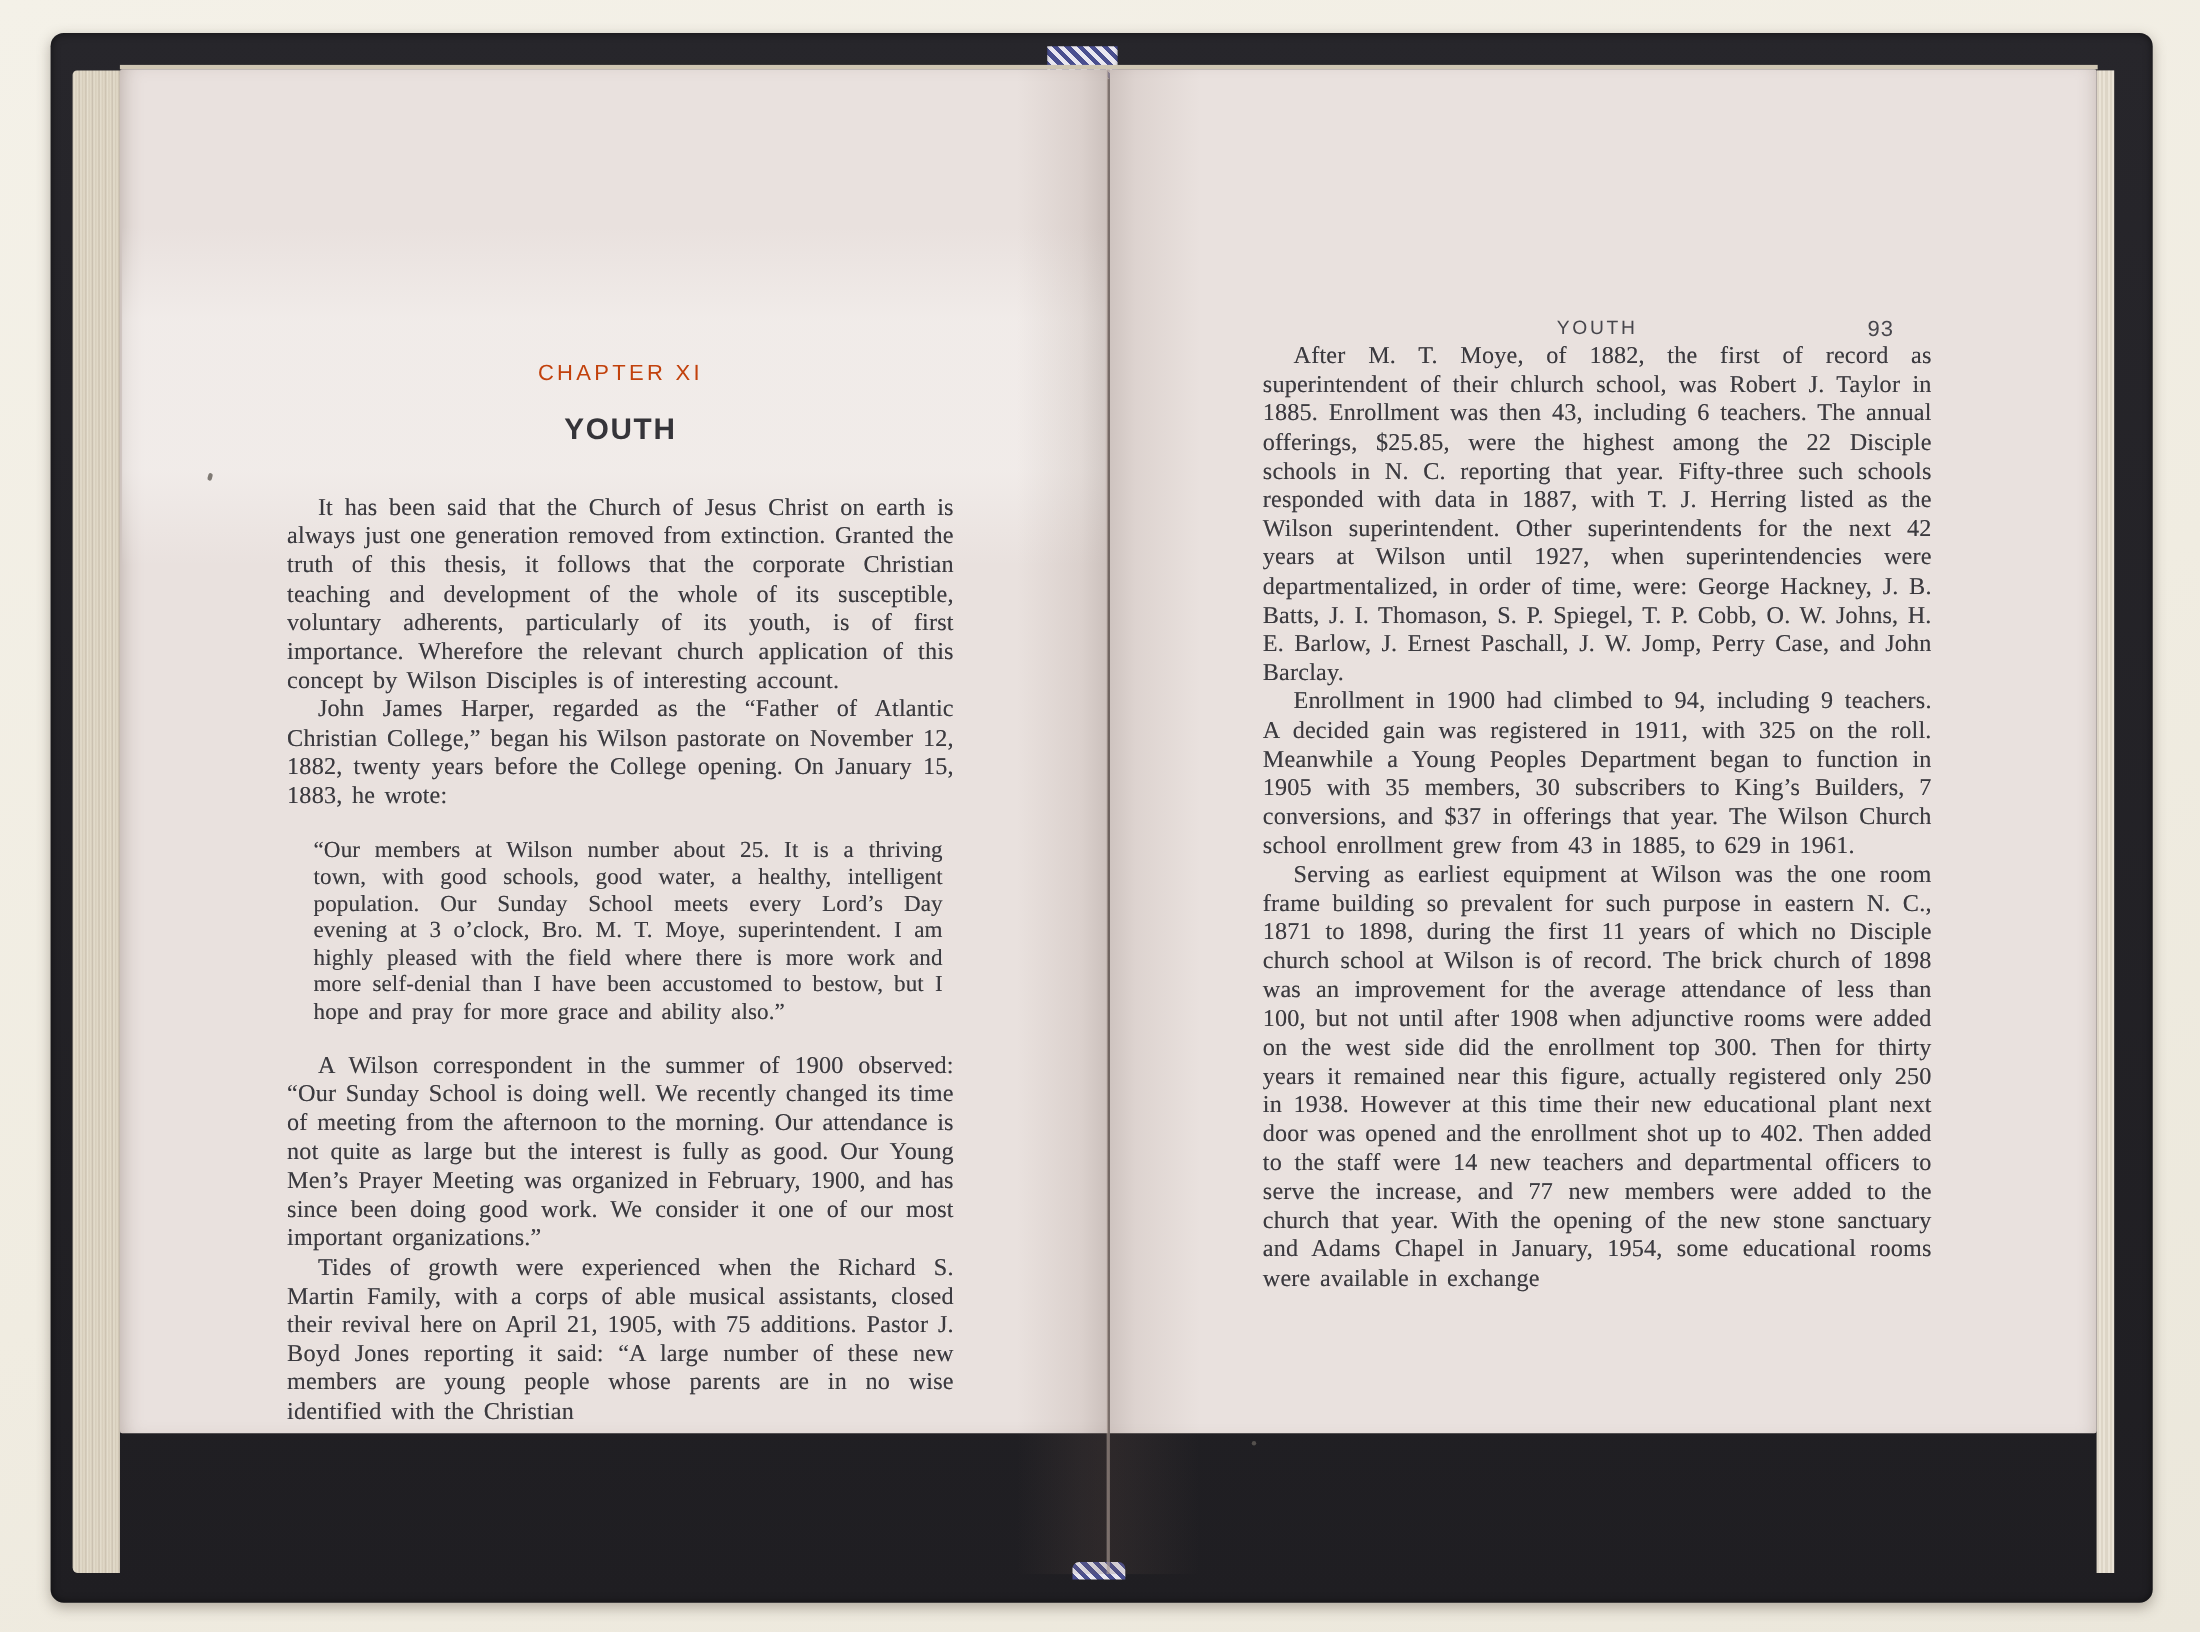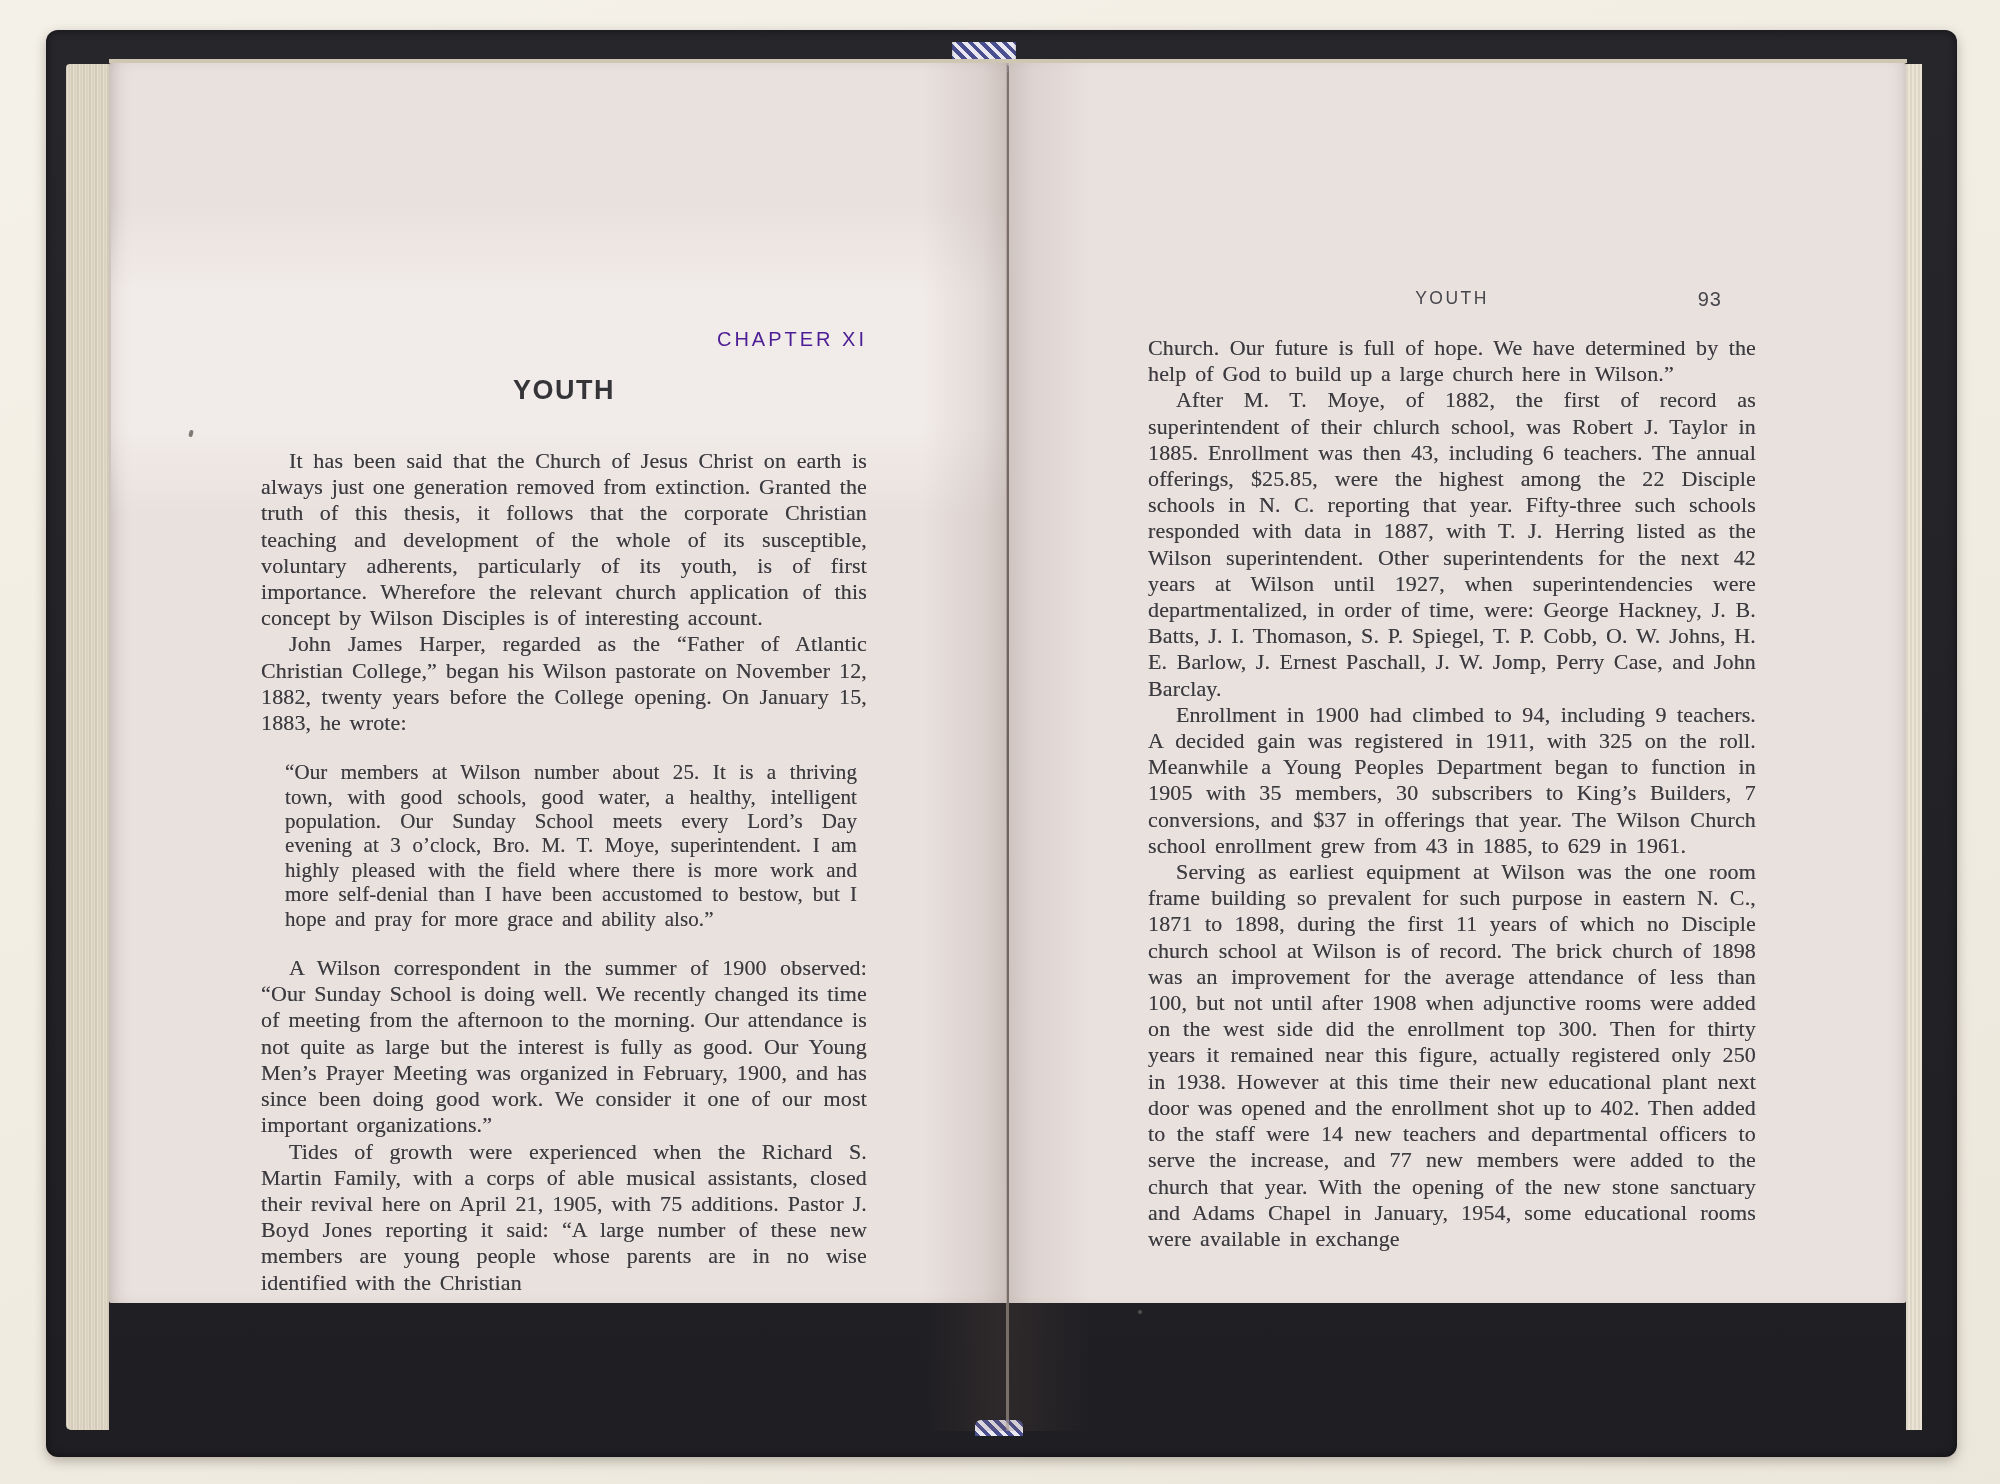--- a/index.html
+++ b/index.html
@@ -50,22 +50,22 @@
     background:linear-gradient(180deg,#a4938b,#8d7d75 50%,#a4938b);opacity:.7;
   }
   .gutter-shade{position:absolute;top:63px;height:1368px;z-index:6;pointer-events:none;}
   .shade-l{left:924px;width:82px;background:linear-gradient(90deg,rgba(123,98,88,0),rgba(123,98,88,.13) 72%,rgba(100,78,70,.22));}
   .shade-r{left:1009px;width:82px;background:linear-gradient(270deg,rgba(123,98,88,0),rgba(123,98,88,.11) 72%,rgba(100,78,70,.2));}
   
   .col{position:absolute;top:0;z-index:2;}
   .col-left{left:152px;width:606px;}
   .col-right{left:139px;width:608px;}
   .chapter-label{
-    margin-top:265px;text-align:right;font-family:"Liberation Sans",sans-serif;
-    font-size:20px;letter-spacing:3px;color:#4c1d95;font-weight:400;
+    margin-top:265px;text-align:center;font-family:"Liberation Sans",sans-serif;
+    font-size:20px;letter-spacing:3px;color:#c2410c;font-weight:400;
   }
   .chapter-title{
     margin:24px 0 0 0;text-align:center;font-family:"Liberation Sans",sans-serif;
     font-size:27px;letter-spacing:1.5px;color:#353439;font-weight:700;
   }
   .body-p{
     margin:0;font-size:22px;line-height:26.2px;text-align:justify;text-indent:28px;
     color:var(--ink,#3b3a3f);word-spacing:3px;letter-spacing:.15px;
     text-shadow:0 0 .5px rgba(59,58,63,.55);
   }
@@ -111,21 +111,20 @@
     <p class="body-p">Tides of growth were experienced when the Richard S. Martin Family, with a corps of able musical assistants, closed their revival here on April 21, 1905, with 75 additions.  Pastor J. Boyd Jones reporting it said: “A large number of these new members are young people whose parents are in no wise identified with the Christian</p>
   </div>
 </div>
 
 <div class="page page-right">
   <div class="col col-right">
     <div class="running-row">
       <span class="running-head">YOUTH</span>
       <span class="page-number">93</span>
     </div>
-    <p class="body-p no-indent first">Church.  Our future is full of hope.  We have determined by the help of God to build up a large church here in Wilson.”</p>
     <p class="body-p">After M. T. Moye, of 1882, the first of record as superintendent of their chlurch school, was Robert J. Taylor in 1885.  Enrollment was then 43, including 6 teachers. The annual offerings, $25.85, were the highest among the 22 Disciple schools in N. C. reporting that year.  Fifty-three such schools responded with data in 1887, with T. J. Herring listed as the Wilson superintendent.  Other superintendents for the next 42 years at Wilson until 1927, when superintendencies were departmentalized, in order of time, were:  George Hackney, J. B. Batts, J. I. Thomason, S. P. Spiegel, T. P. Cobb, O. W. Johns, H. E. Barlow, J. Ernest Paschall, J. W. Jomp, Perry Case, and John Barclay.</p>
     <p class="body-p"><span>Enrollment in 1900 had climbed to 94, including 9 teachers.  A decided gain was registered in 1911, with 325 on the roll.  Meanwhile a Young Peoples Department began to function in 1905 with 35 members, 30 subscribers to </span><span class="it">King’s Builders,</span><span> 7 conversions, and $37 in offerings that year.  The Wilson Church school enrollment grew from 43 in 1885, to 629 in 1961.</span></p>
     <p class="body-p">Serving as earliest equipment at Wilson was the one room frame building so prevalent for such purpose in eastern N. C., 1871 to 1898, during the first 11 years of which no Disciple church school at Wilson is of record. The brick church of 1898 was an improvement for the average attendance of less than 100, but not until after 1908 when adjunctive rooms were added on the west side did the enrollment top 300.  Then for thirty years it remained near this figure, actually registered only 250 in 1938.  However at this time their new educational plant next door was opened and the enrollment shot up to 402. Then added to the staff were 14 new teachers and departmental officers to serve the increase, and 77 new members were added to the church that year.  With the opening of the new stone sanctuary and Adams Chapel in January, 1954, some educational rooms were available in exchange</p>
   </div>
 </div>
 
 <div class="gutter"></div>
 <div class="gutter-shade shade-l"></div>
 <div class="gutter-shade shade-r"></div>
 <div class="speck speck-1"></div>

